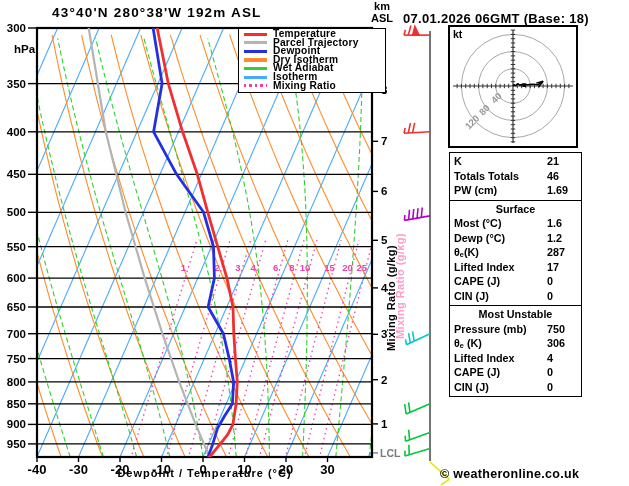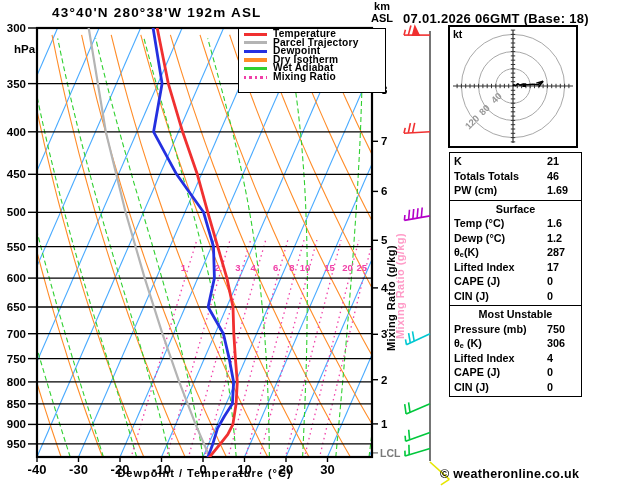--- a/index.html
+++ b/index.html
@@ -338,20 +338,24 @@
       </div>
       <div class="leg-row">
         <span class="leg-swatch" style="background: rgb(255, 140, 40);"></span>
         <span class="leg-label">Dry Isotherm</span>
       </div>
       <div class="leg-row">
         <span class="leg-swatch" style="background: rgb(48, 208, 48);"></span>
         <span class="leg-label">Wet Adiabat</span>
       </div>
       <div class="leg-row">
+        <span class="leg-swatch" style="background: rgb(72, 170, 255);"></span>
+        <span class="leg-label">Isotherm</span>
+      </div>
+      <div class="leg-row">
         <span class="leg-swatch" style="background: repeating-linear-gradient(90deg, rgb(240, 64, 168) 0px, rgb(240, 64, 168) 2.5px, transparent 2.5px, transparent 5.5px);"></span>
         <span class="leg-label">Mixing Ratio</span>
       </div>
     </div>
   <div class="abs" id="panel">
       <div class="panel-section">
         <div class="p-row">
           <span class="p-label">K</span>
           <span class="p-value">21</span>
         </div>
@@ -360,21 +364,21 @@
           <span class="p-value">46</span>
         </div>
         <div class="p-row">
           <span class="p-label">PW (cm)</span>
           <span class="p-value">1.69</span>
         </div>
       </div>
       <div class="panel-section">
         <div class="p-title">Surface</div>
         <div class="p-row">
-          <span class="p-label">Temp (°C)</span>
+          <span class="p-label">Most (°C)</span>
           <span class="p-value">1.6</span>
         </div>
         <div class="p-row">
           <span class="p-label">Dewp (°C)</span>
           <span class="p-value">1.2</span>
         </div>
         <div class="p-row">
           <span class="p-label">θₑ(K)</span>
           <span class="p-value">287</span>
         </div>

